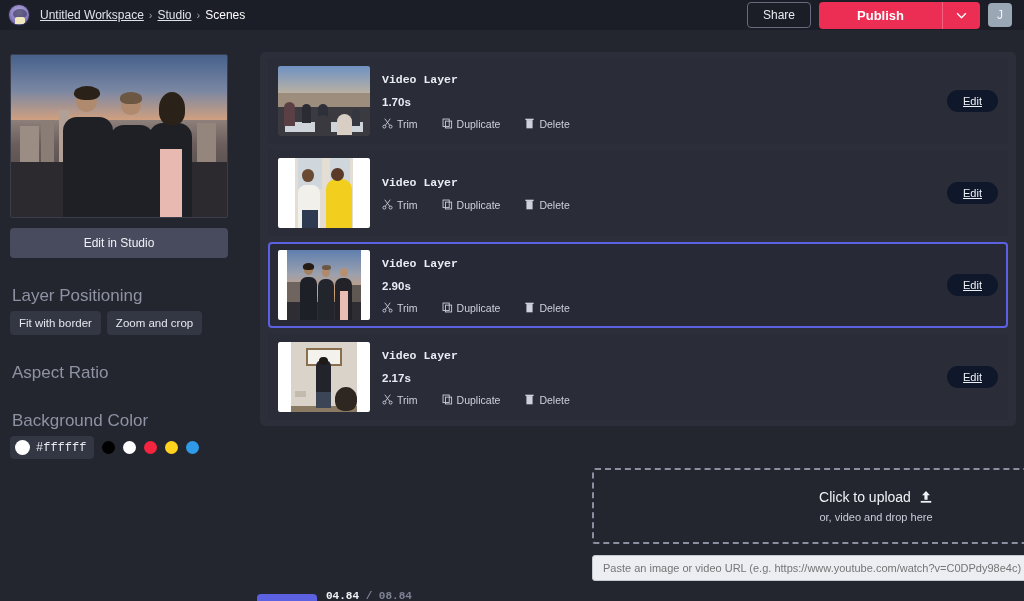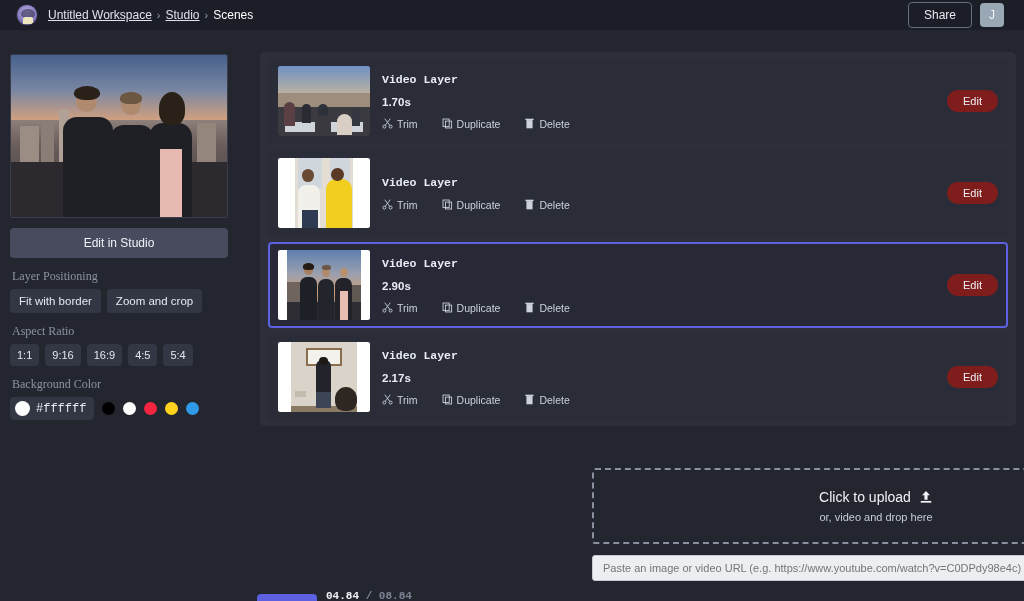--- a/index.html
+++ b/index.html
@@ -8,21 +8,21 @@
     background: #24262f;
     font-family: "Liberation Sans", sans-serif;
     overflow: hidden;
   }
   body { position: relative; color: #e8eaf0; }
 
   
   .header {
     position: absolute; left: 0; top: 0; width: 1024px; height: 30px;
     background: #1b1d27;
-    display: flex; align-items: center; padding: 0 16px;
+    display: flex; align-items: center; padding: 0 8px;
   }
   .logo {
     width: 22px; height: 22px; border-radius: 50%;
     background: radial-gradient(circle at 50% 38%, #b9aee0 0%, #8e82c4 52%, #6d62a3 75%, #4a4270 100%);
     position: relative; overflow: hidden; flex: 0 0 auto;
     border: 1px solid #2a2b3a;
   }
   .logo:after {
     content: ""; position: absolute; left: 6px; bottom: 1px;
     width: 10px; height: 7px; background: #efe7bf; border-radius: 2px 2px 0 0;
@@ -73,21 +73,21 @@
   .bld { position:absolute; background:#6e6360; }
   .person { position:absolute; bottom:0; background:#1e2026; border-radius: 14px 14px 0 0; }
   .head { position:absolute; border-radius:50%; background:#b08a6e; }
   .hair { position:absolute; border-radius:50% 50% 40% 40%; background:#2a2119; }
   .shirt-pink { position:absolute; background:#e8b9b0; }
 
   .btn-edit-studio {
     width: 218px; margin-top: 10px; background: #484b5d; color: #f0f2f7;
     border: none; border-radius: 4px; font-size: 12px; padding: 8px 0; cursor: pointer;
   }
-  .sec-label { font-size: 12px; color: #8d93a3; margin: 11px 0 5px 2px; font-family: Liberation Serif, serif; }
+  .sec-label { font-size: 17px; color: #8d93a3; margin: 28px 0 5px 2px; }
   .chip-row { display: flex; gap: 6px; flex-wrap: wrap; }
   .chip {
     background: #333643; color: #e5e8ef; border: none; border-radius: 4px;
     font-size: 11.5px; padding: 6px 9px; cursor: pointer;
   }
   .chip.sm { padding: 5px 7px; font-size: 11px; }
   .color-row { display: flex; align-items: center; gap: 8px; margin-top: 4px; }
   .hexbox {
     display: flex; align-items: center; gap: 6px; background: #333643;
     border-radius: 4px; padding: 4px 8px 4px 5px; cursor: pointer;
@@ -111,22 +111,22 @@
   .layer-row:last-child { margin-bottom: 0; }
   .layer-row.selected { border-color: #5b61e0; background: #272936; }
   .thumb { width: 92px; height: 70px; border-radius: 2px; overflow: hidden; flex: 0 0 auto; position: relative; background: #0d0f14; }
   .layer-info { flex: 1 1 auto; min-width: 0; }
   .layer-title { font-family: "Liberation Mono", monospace; font-size: 11.5px; font-weight: bold; color: #e9ecf3; }
   .layer-dur { font-size: 11.5px; font-weight: bold; color: #e9ecf3; margin-top: 10px; }
   .layer-actions { display: flex; gap: 24px; margin-top: 10px; }
   .act { display: flex; align-items: center; gap: 4px; font-size: 10.5px; color: #ccd1dc; cursor: pointer; }
   .act svg { width: 11px; height: 11px; display: block; }
   .btn-edit {
-    background: #7f1d1d; color: #eef0f5; border: none; border-radius: 11px;
-    font-size: 11px; padding: 5px 16px; cursor: pointer; flex: 0 0 auto;
+    background: #0f172a; color: #eef0f5; border: none; border-radius: 11px;
+    font-size: 11px; padding: 5px 16px; cursor: pointer; flex: 0 0 auto; text-decoration: underline;
   }
 
   
   .upload {
     position: absolute; left: 344px; top: 438px; width: 568px; height: 76px;
     border: 2px dashed #8b90a0; border-radius: 3px;
     display: flex; flex-direction: column; align-items: center; justify-content: center; gap: 6px;
     cursor: pointer;
   }
   .upload-main { font-size: 14px; color: #f0f2f7; display: flex; align-items: center; gap: 8px; }
@@ -160,20 +160,28 @@
   <div class="logo"></div>
   <div class="crumbs">
     <a>Untitled Workspace</a>
     <span class="sep">›</span>
     <a>Studio</a>
     <span class="sep">›</span>
     <span class="cur">Scenes</span>
   </div>
   <div class="header-right">
     <button class="btn-share">Share</button>
+    <div class="publish-group">
+      <button class="btn-publish">Publish</button>
+      <button class="btn-publish-caret">
+        <svg viewBox="0 0 12 8" width="11" height="7">
+            <path d="M1 1.5 L6 6.5 L11 1.5" fill="none" stroke="#fff" stroke-width="1.6"></path>
+          </svg>
+      </button>
+    </div>
     <div class="avatar-j">J</div>
   </div>
 </div>
 
 <div class="sidebar">
 
   <div class="preview-img">
     <div class="sky"></div>
     <div class="cityline"></div>
     <div class="bld" style="left:4%;top:44%;width:9%;height:34%;background:#9b8d84;"></div>
@@ -200,27 +208,20 @@
 
   <button class="btn-edit-studio">Edit in Studio</button>
 
   <div class="sec-label">Layer Positioning</div>
   <div class="chip-row">
     <button class="chip">Fit with border</button>
     <button class="chip">Zoom and crop</button>
   </div>
 
   <div class="sec-label">Aspect Ratio</div>
-  <div class="chip-row">
-    <button class="chip sm">1:1</button>
-    <button class="chip sm">9:16</button>
-    <button class="chip sm">16:9</button>
-    <button class="chip sm">4:5</button>
-    <button class="chip sm">5:4</button>
-  </div>
 
   <div class="sec-label">Background Color</div>
   <div class="color-row">
     <div class="hexbox">
       <span class="dot"></span>
       <span class="val">#ffffff</span>
     </div>
     <span class="sw" style="background:#000000"></span>
     <span class="sw" style="background:#ffffff"></span>
     <span class="sw" style="background:#f5243f"></span>

